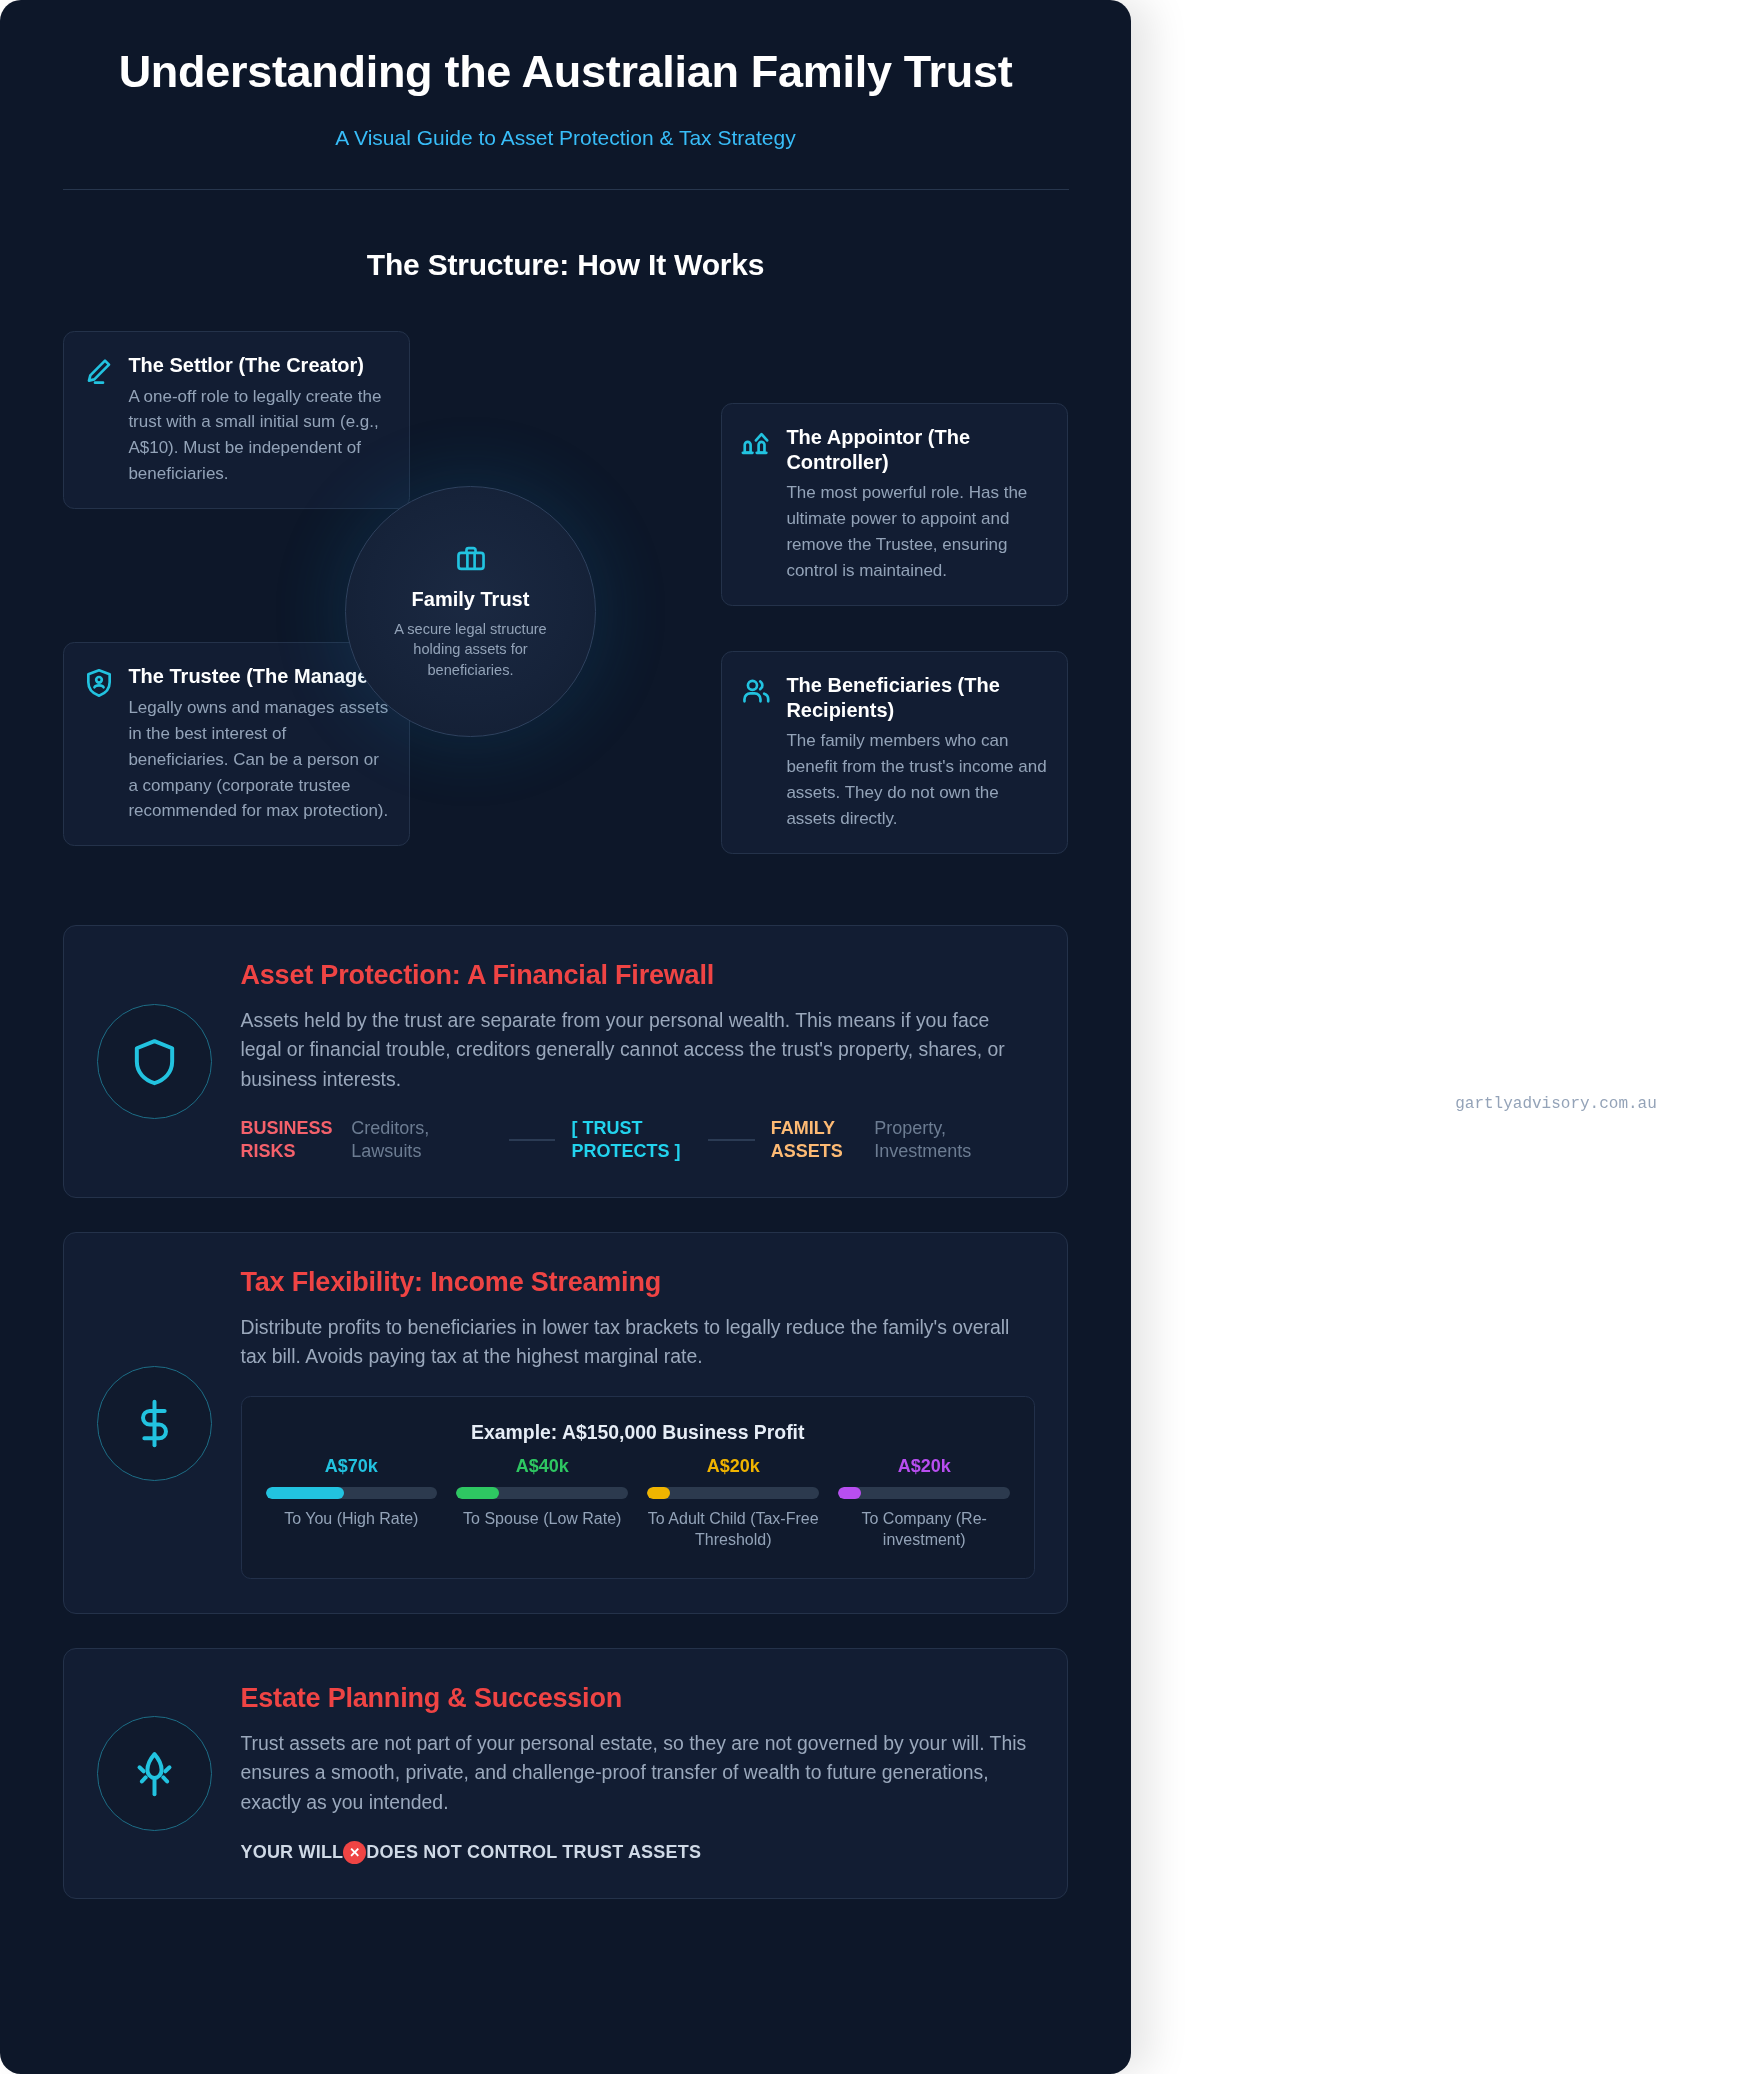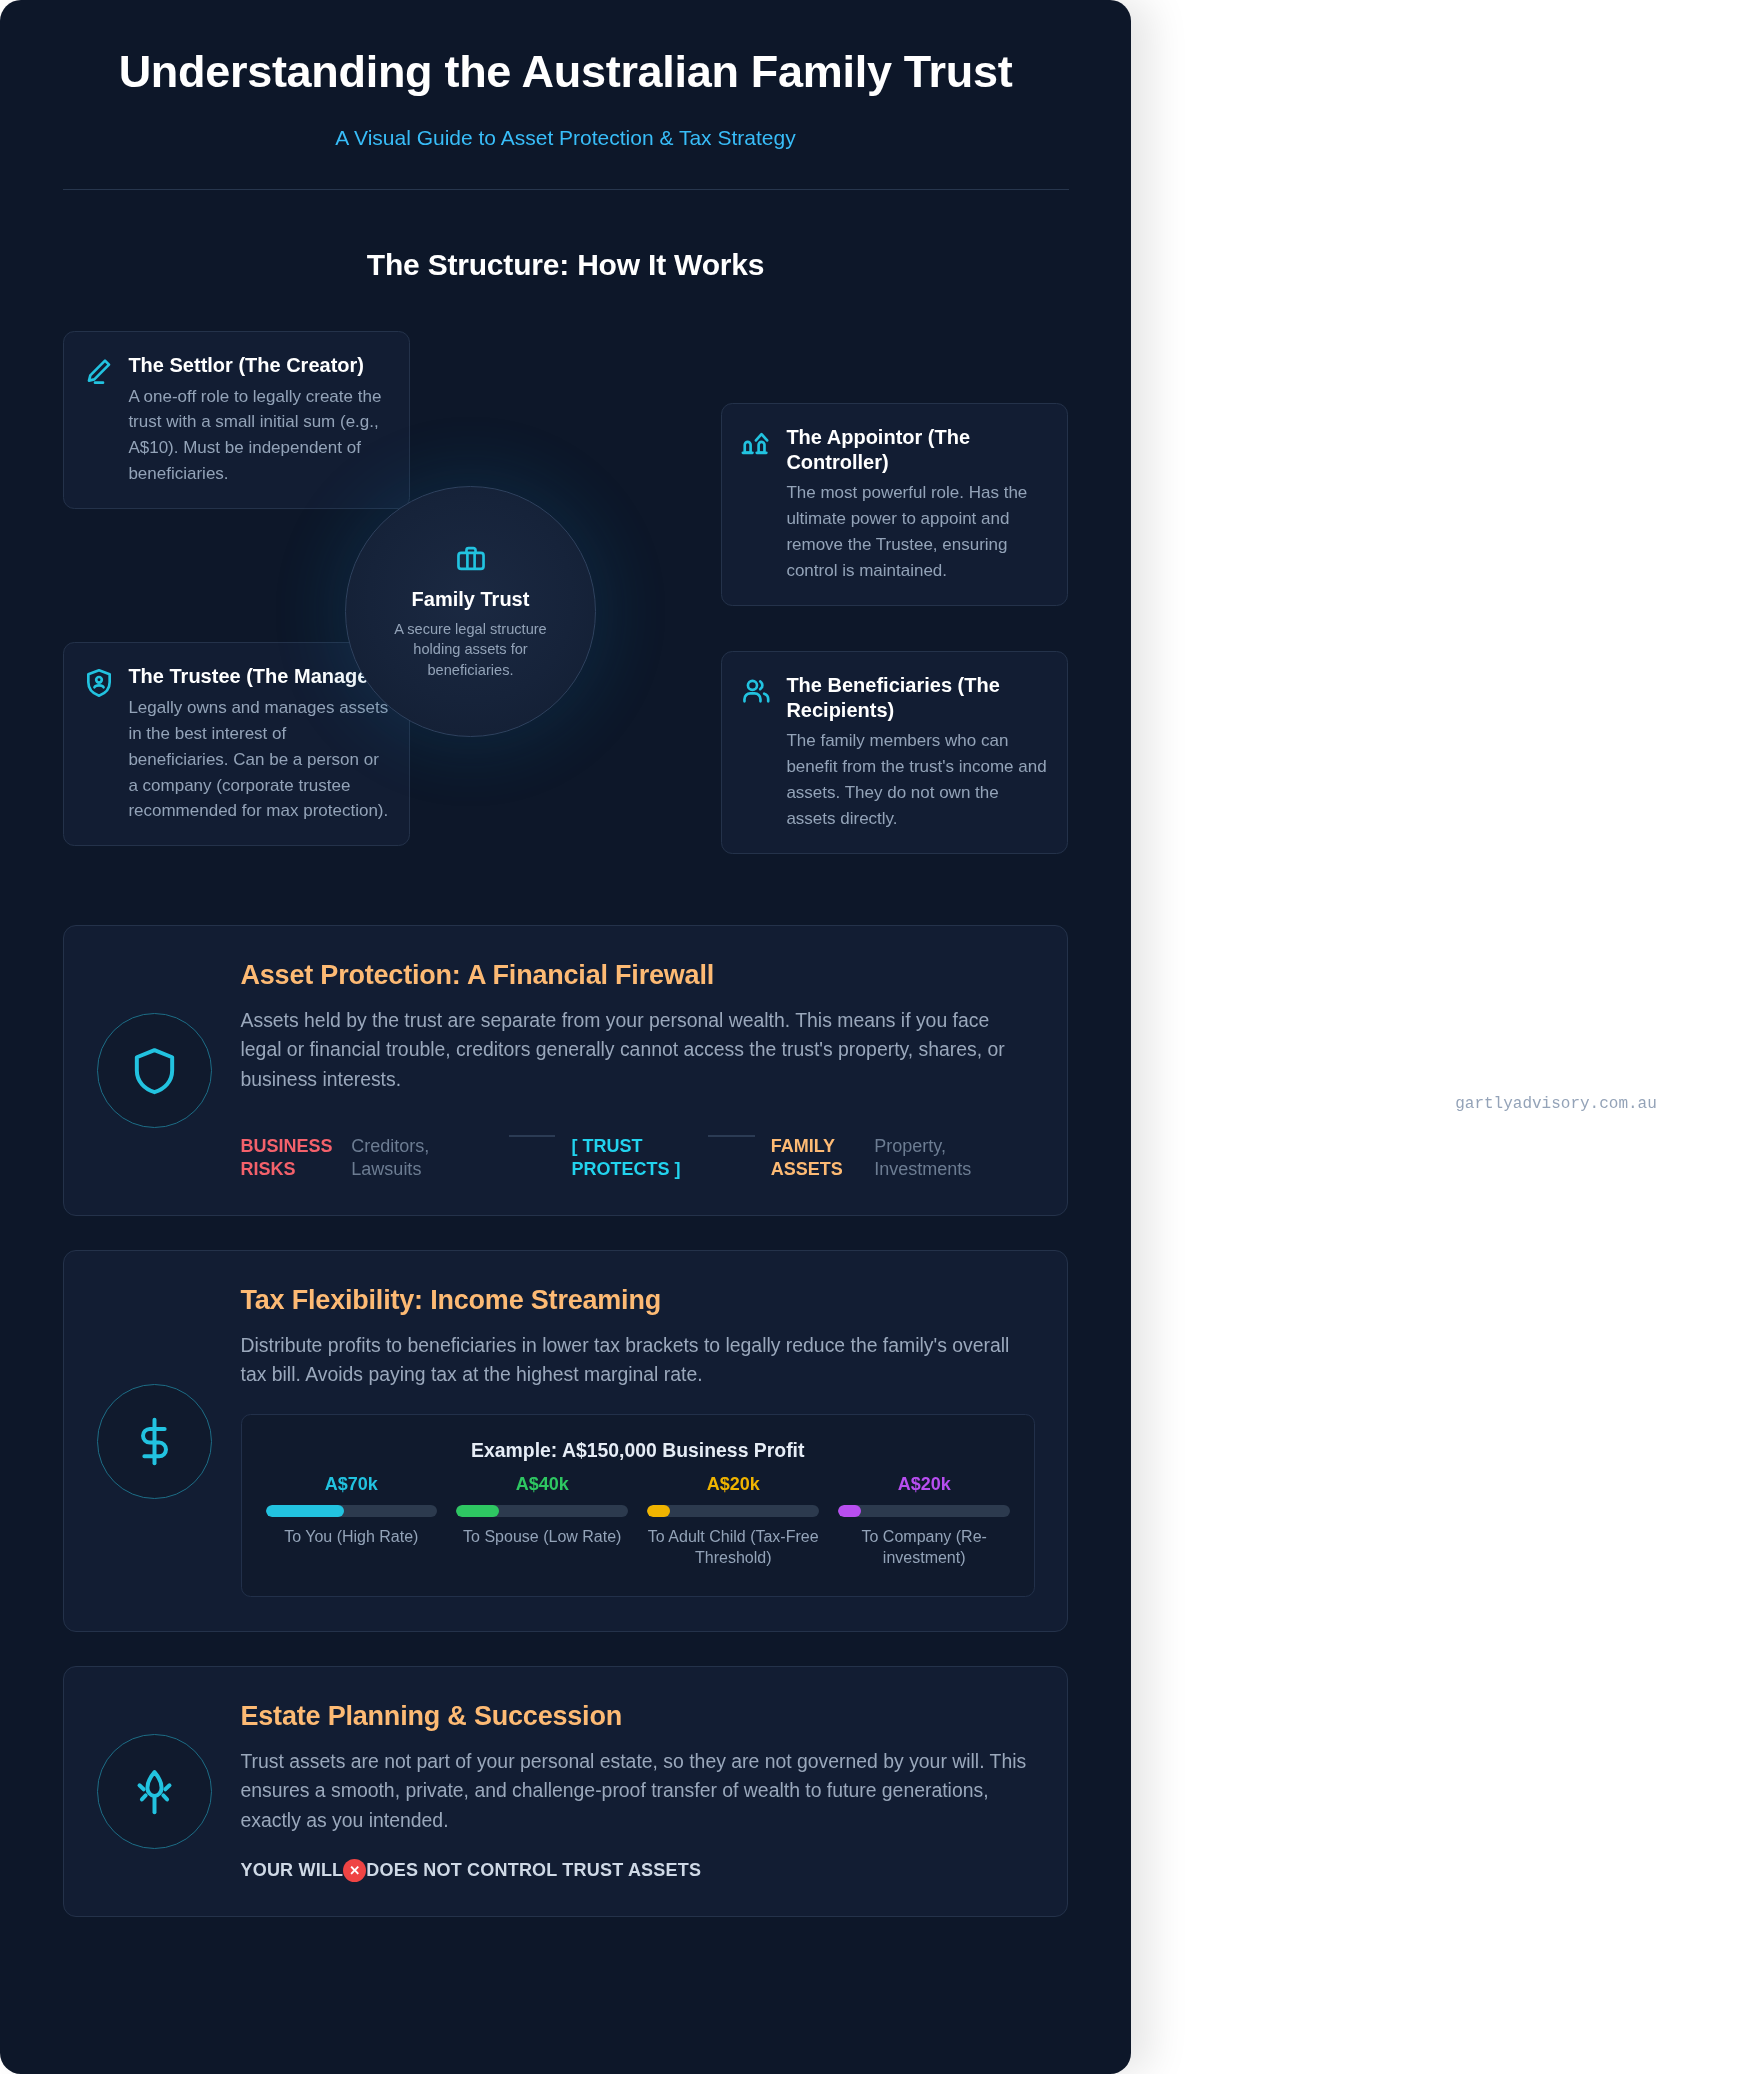--- a/index.html
+++ b/index.html
@@ -108,30 +108,30 @@
   .b-iconwrap { flex: 0 0 auto; width: 117px; display:flex; justify-content:center; }
   .b-circle {
     width: 115px; height: 115px; border-radius: 50%;
     border: 1.6px solid #1d6d86;
     background: #101a2d;
     display:flex; align-items:center; justify-content:center;
   }
   .b-circle svg { display:block; }
   .b-content { flex: 1 1 auto; min-width: 0; }
   .b-title {
-    color:#fdba74; font-weight:700; font-size: 27px; letter-spacing:-0.2px;
+    color:#ef4444; font-weight:700; font-size: 27px; letter-spacing:-0.2px;
     margin-bottom: 14.6px;
   }
   .b-desc {
     color:#9aa8bc; font-size: 19.4px; line-height: 1.52;
   }
 
   
   .firewall {
-    margin-top: 41px; display: flex; gap: 0;
+    margin-top: 23px; display: flex; align-items: center; gap: 0;
   }
   .fw-group { display: flex; align-items: center; gap: 14.6px; }
   .fw-tag {
     font-size: 18px; font-weight: 700; line-height: 1.28;
     width: 104px;
   }
   .fw-tag.risk   { color: #f4616b; }
   .fw-tag.trust  { color: #22d3ee; width: 130px; }
   .fw-tag.assets { color: #fdba74; width: 96px; }
   .fw-sub { color: #6c7c92; font-size: 18px; line-height: 1.28; }

